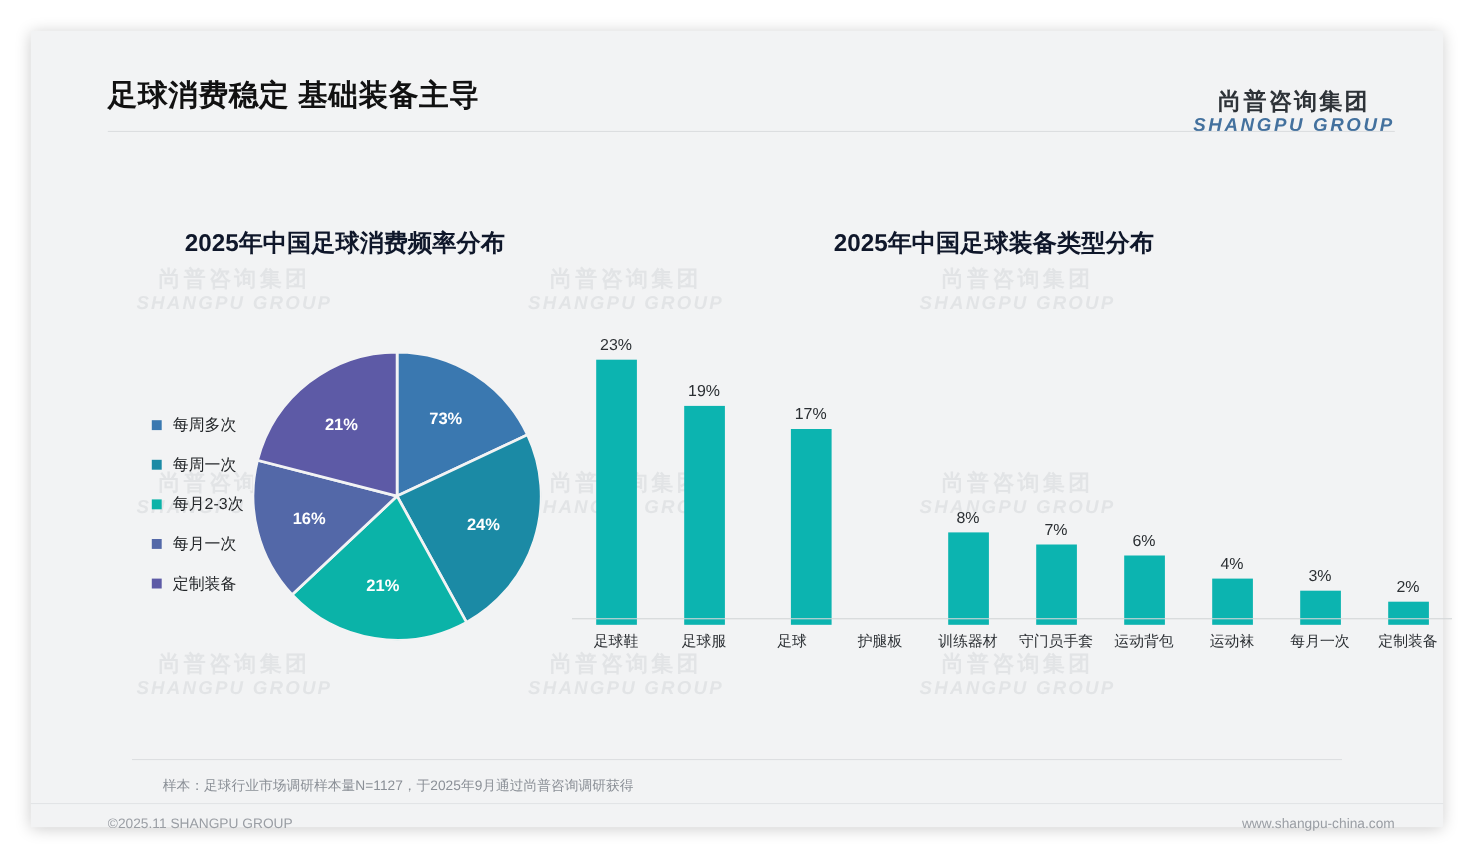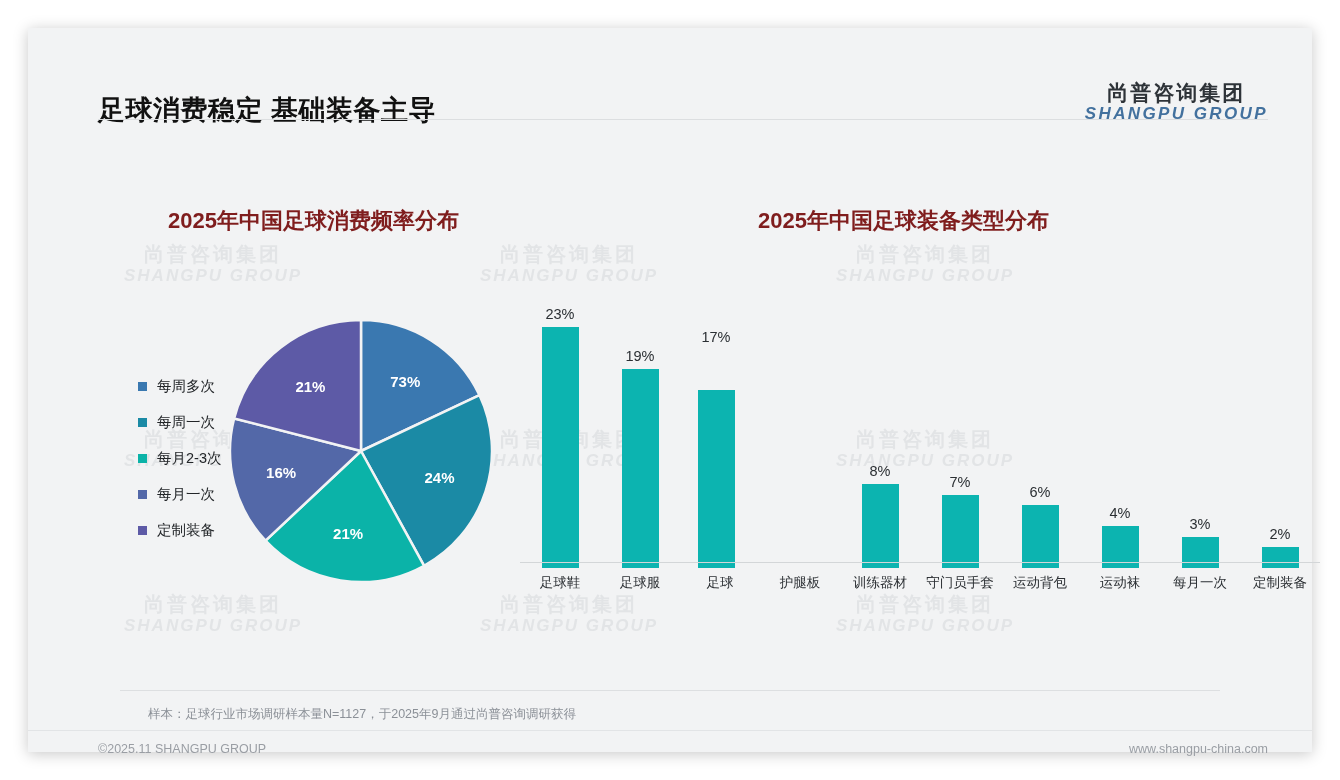--- a/index.html
+++ b/index.html
@@ -14,21 +14,21 @@
     left: 28px; top: 28px;
     width: 1284px; height: 724px;
     background: #f2f3f4;
     box-shadow: 0 2px 14px rgba(0,0,0,0.22);
   }
   
   #header {
     position: absolute; left: 0; top: 0; width: 100%; height: 92px;
   }
   #page-title {
-    position: absolute; left: 70px; top: 64px;
+    position: absolute; left: 70px; top: 40px;
     font-size: 27px; font-weight: 700; color: #111; letter-spacing: 0.5px;
     white-space: nowrap;
   }
   #brand {
     position: absolute; right: 44px; top: 54px;
     text-align: center; line-height: 1.05;
   }
   #brand-cn {
     font-size: 21px; font-weight: 700; color: #2e3338; letter-spacing: 2px;
   }
@@ -48,21 +48,21 @@
     text-align: center;
     line-height: 1.15;
     pointer-events: none;
     user-select: none;
     white-space: nowrap;
   }
   .wm .cn { font-size: 20px; letter-spacing: 3px; display: block; }
   .wm .en { font-size: 17px; font-style: italic; letter-spacing: 2px; display: block; }
   
   .chart-title {
-    position: absolute; font-size: 22px; font-weight: 700; color: #7f1d1d;
+    position: absolute; font-size: 22px; font-weight: 700; color: #0f172a;
     white-space: nowrap;
   }
   #title-left  { left: 140px; top: 178px; }
   #title-right { left: 730px; top: 178px; }
   
   #pie-legend { position: absolute; left: 110px; top: 340px; }
   .legend-item {
     display: flex; align-items: center; height: 36px;
   }
   .legend-swatch {
@@ -200,21 +200,21 @@
 
   <div id="bar-chart">
       <div class="bar-col" style="left: 0px;">
         <div class="bar-val">23%</div>
         <div class="bar-rect" style="background: rgb(12, 180, 176); height: 241.04px;"></div>
       </div>
       <div class="bar-col" style="left: 80px;">
         <div class="bar-val">19%</div>
         <div class="bar-rect" style="background: rgb(12, 180, 176); height: 199.12px;"></div>
       </div>
-      <div class="bar-col" style="left: 156px; gap: 40px;">
+      <div class="bar-col" style="left: 177px;">
         <div class="bar-val">17%</div>
         <div class="bar-rect" style="background: rgb(12, 180, 176); height: 178.16px;"></div>
       </div>
       <div class="bar-col" style="left: 320px;">
         <div class="bar-val">8%</div>
         <div class="bar-rect" style="background: rgb(12, 180, 176); height: 83.84px;"></div>
       </div>
       <div class="bar-col" style="left: 400px;">
         <div class="bar-val">7%</div>
         <div class="bar-rect" style="background: rgb(12, 180, 176); height: 73.36px;"></div>

